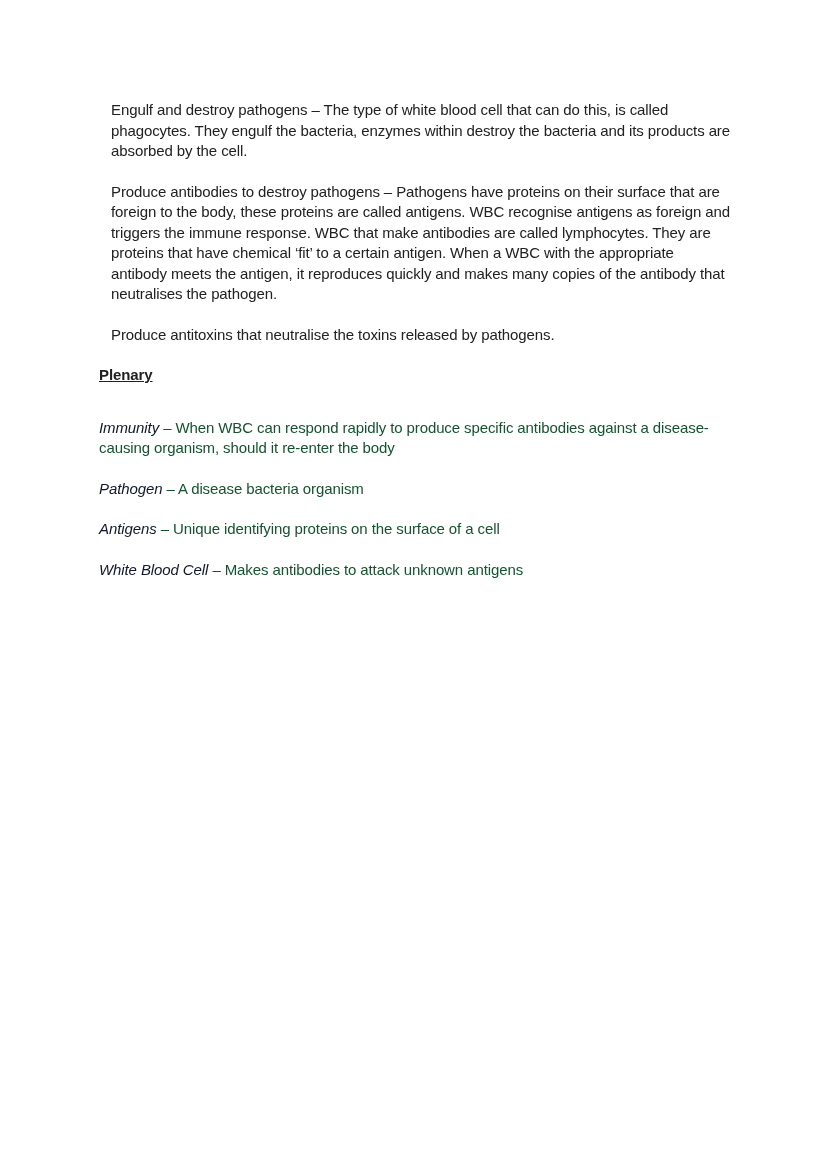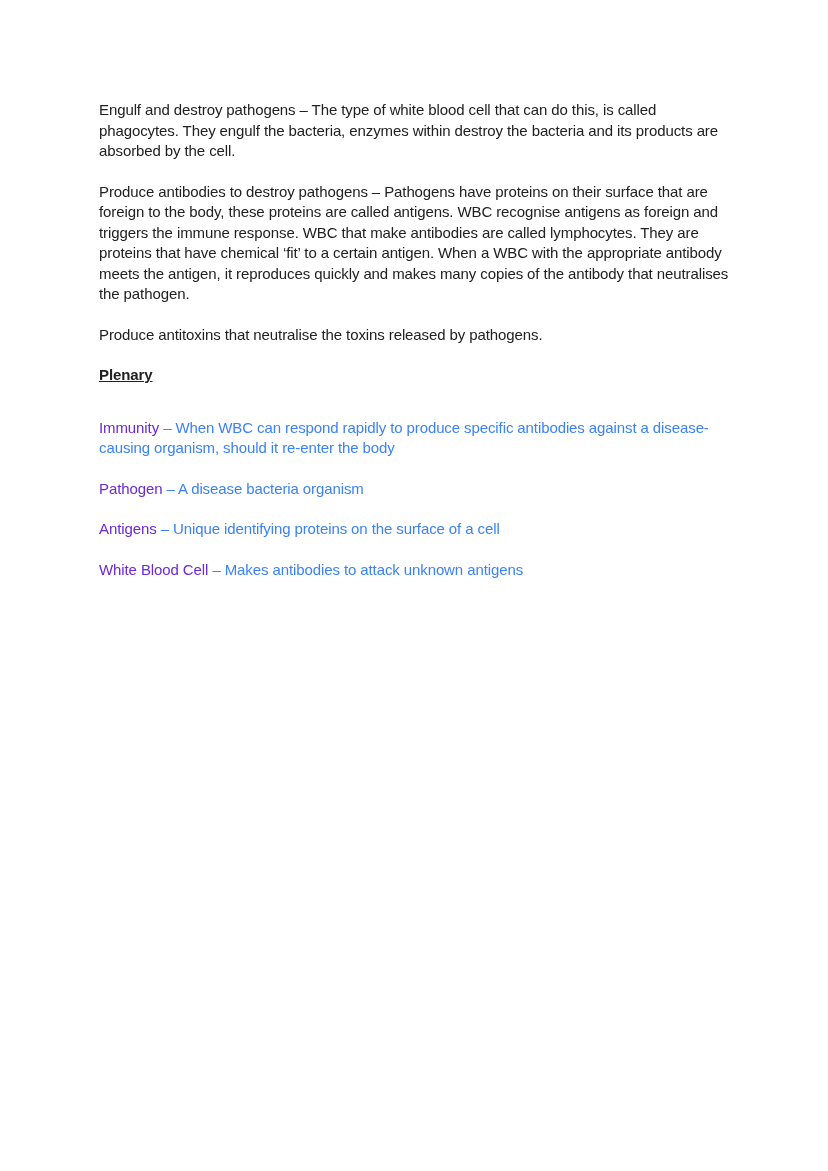--- a/index.html
+++ b/index.html
@@ -19,35 +19,36 @@
     position: absolute;
     left: 99px;
     top: 100px;
     width: 634px;
     color: #212121;
     font-size: 15px;
     line-height: 20.5px;
     letter-spacing: -0.1px;
   }
   .para {
-    margin: 0 0 20px 0;
+    margin: 0 0 20px 12px;
   }
   .heading {
     margin: 0 0 32px 0;
     font-weight: bold;
     text-decoration: underline;
   }
   .definition {
     margin: 0 0 20px 0;
   }
   .term {
-    color: #6d28d9;
+    color: #0f172a;
+    font-style: italic;
   }
   .def-text {
-    color: #3b82f6;
+    color: #14532d;
   }
 </style>
 </head>
 <body>
 
 <div class="page">
   <div class="doc">
 
     <p class="para">Engulf and destroy pathogens – The type of white blood cell that can do this, is called phagocytes. They engulf the bacteria, enzymes within destroy the bacteria and its products are absorbed by the cell.</p>
 

